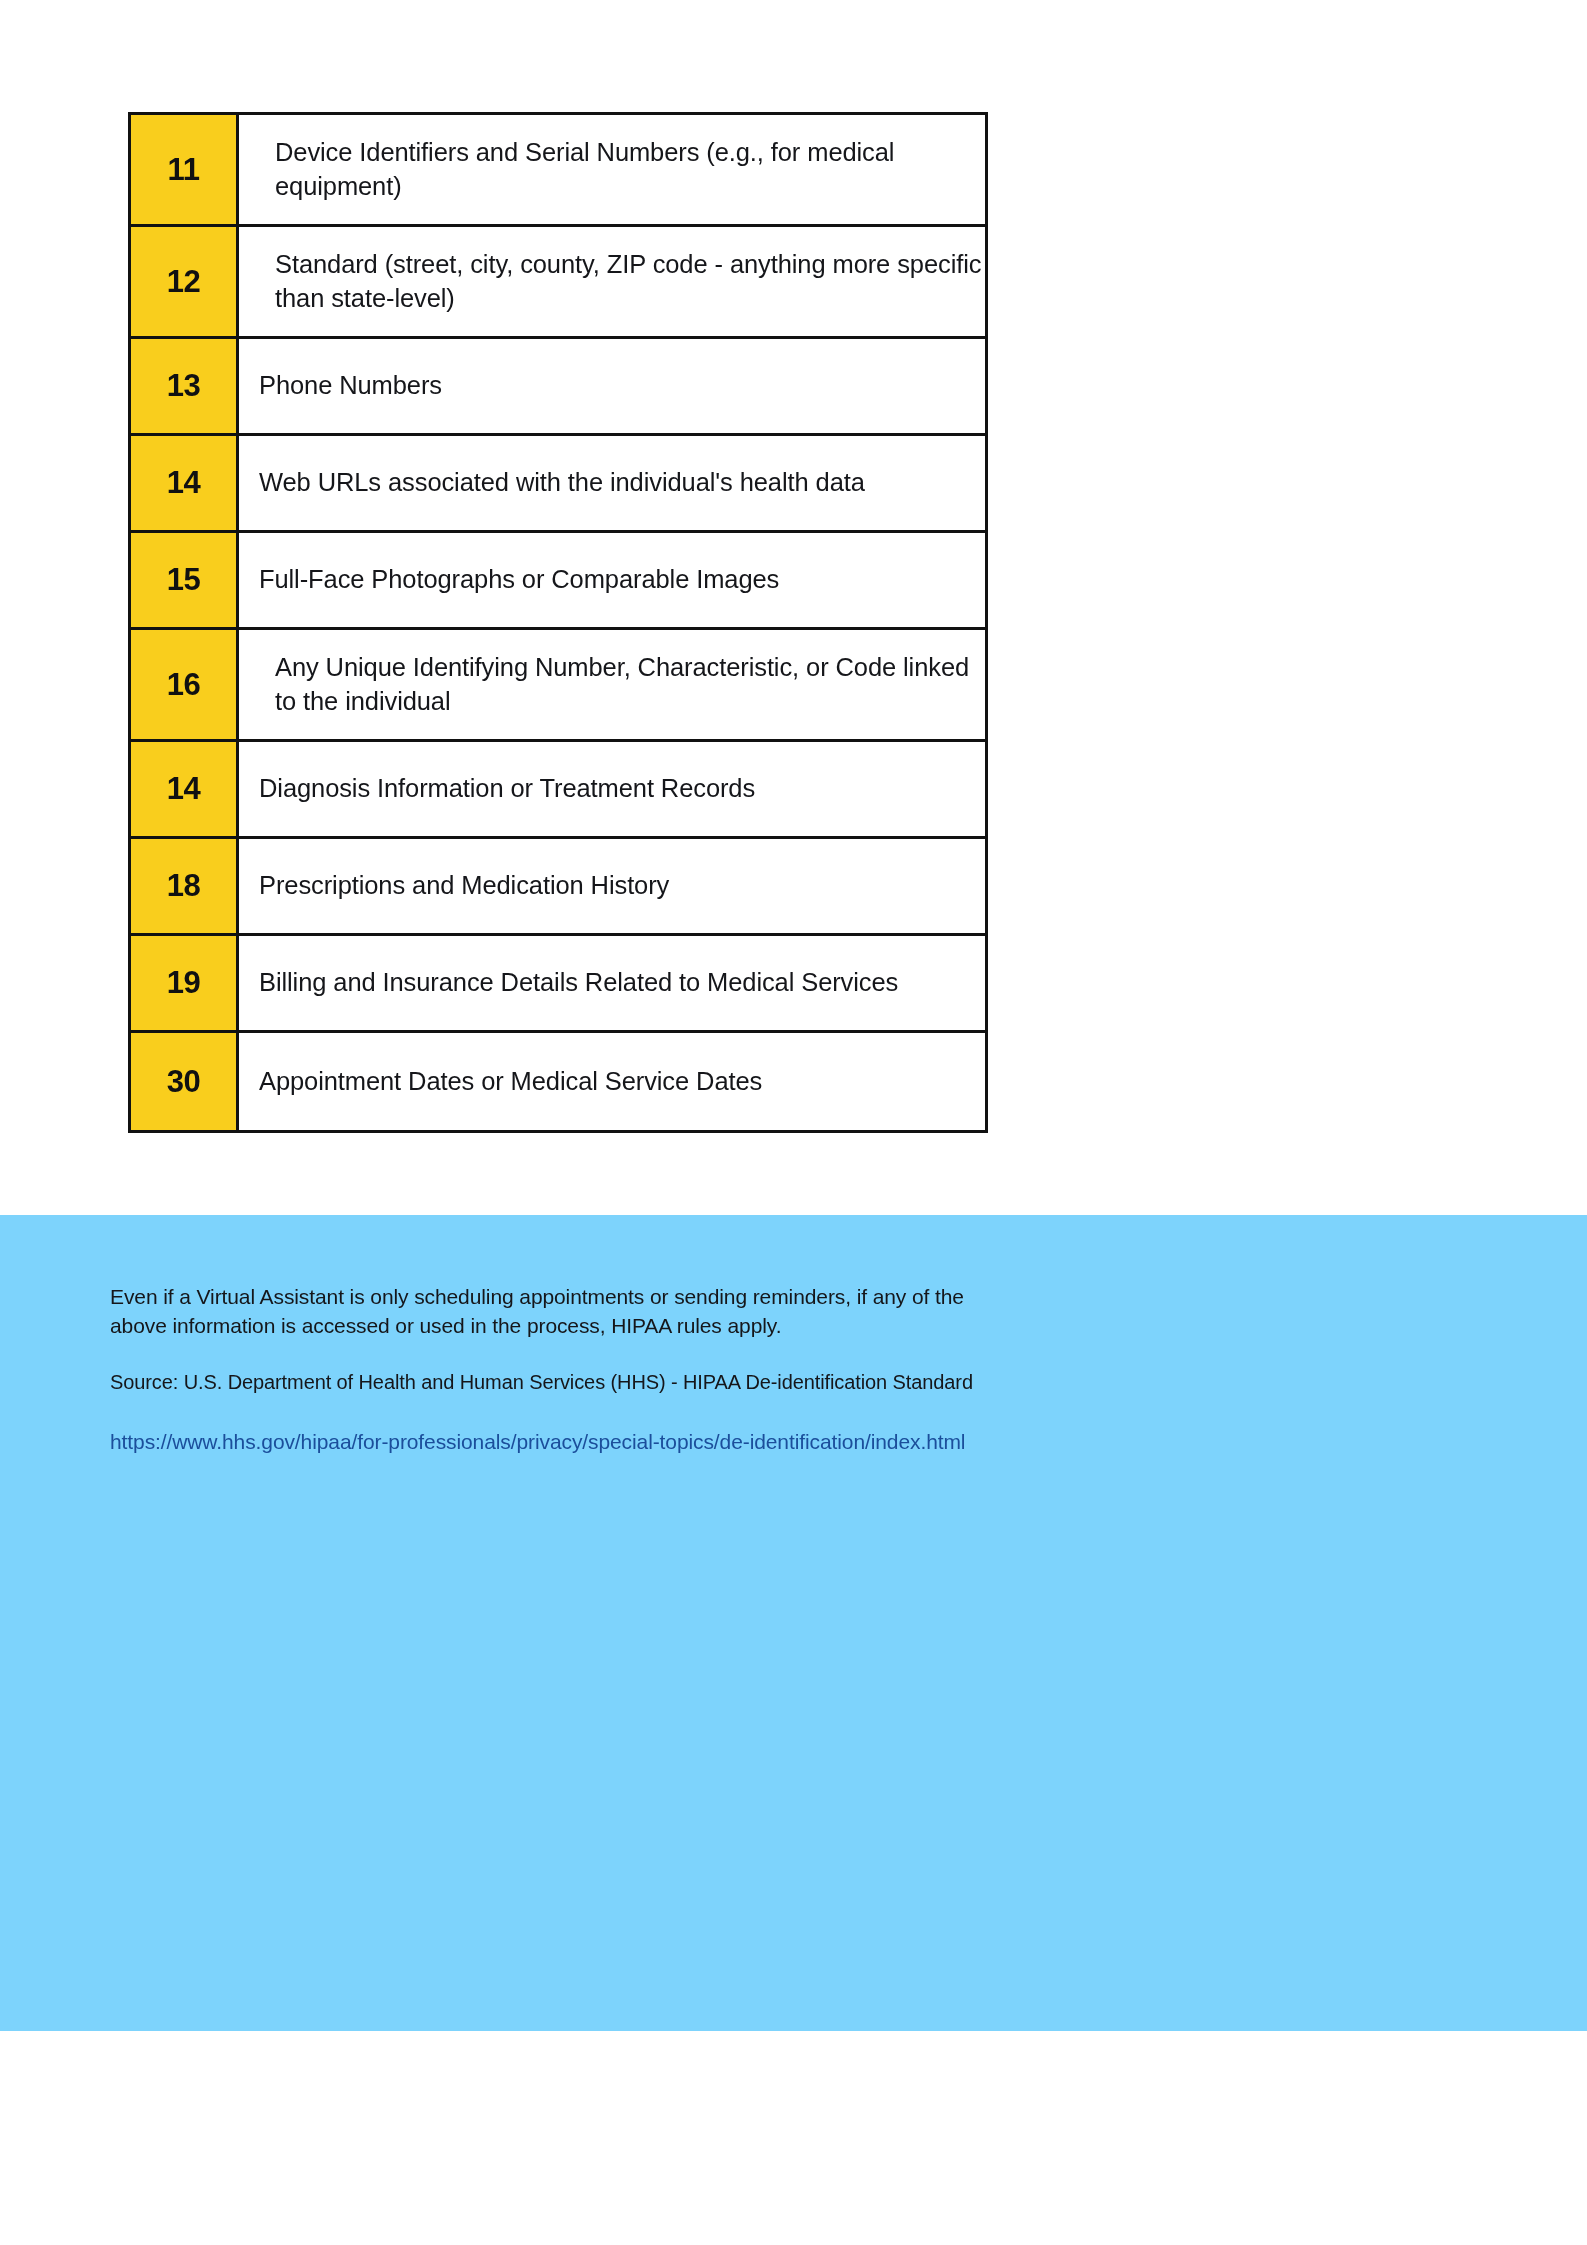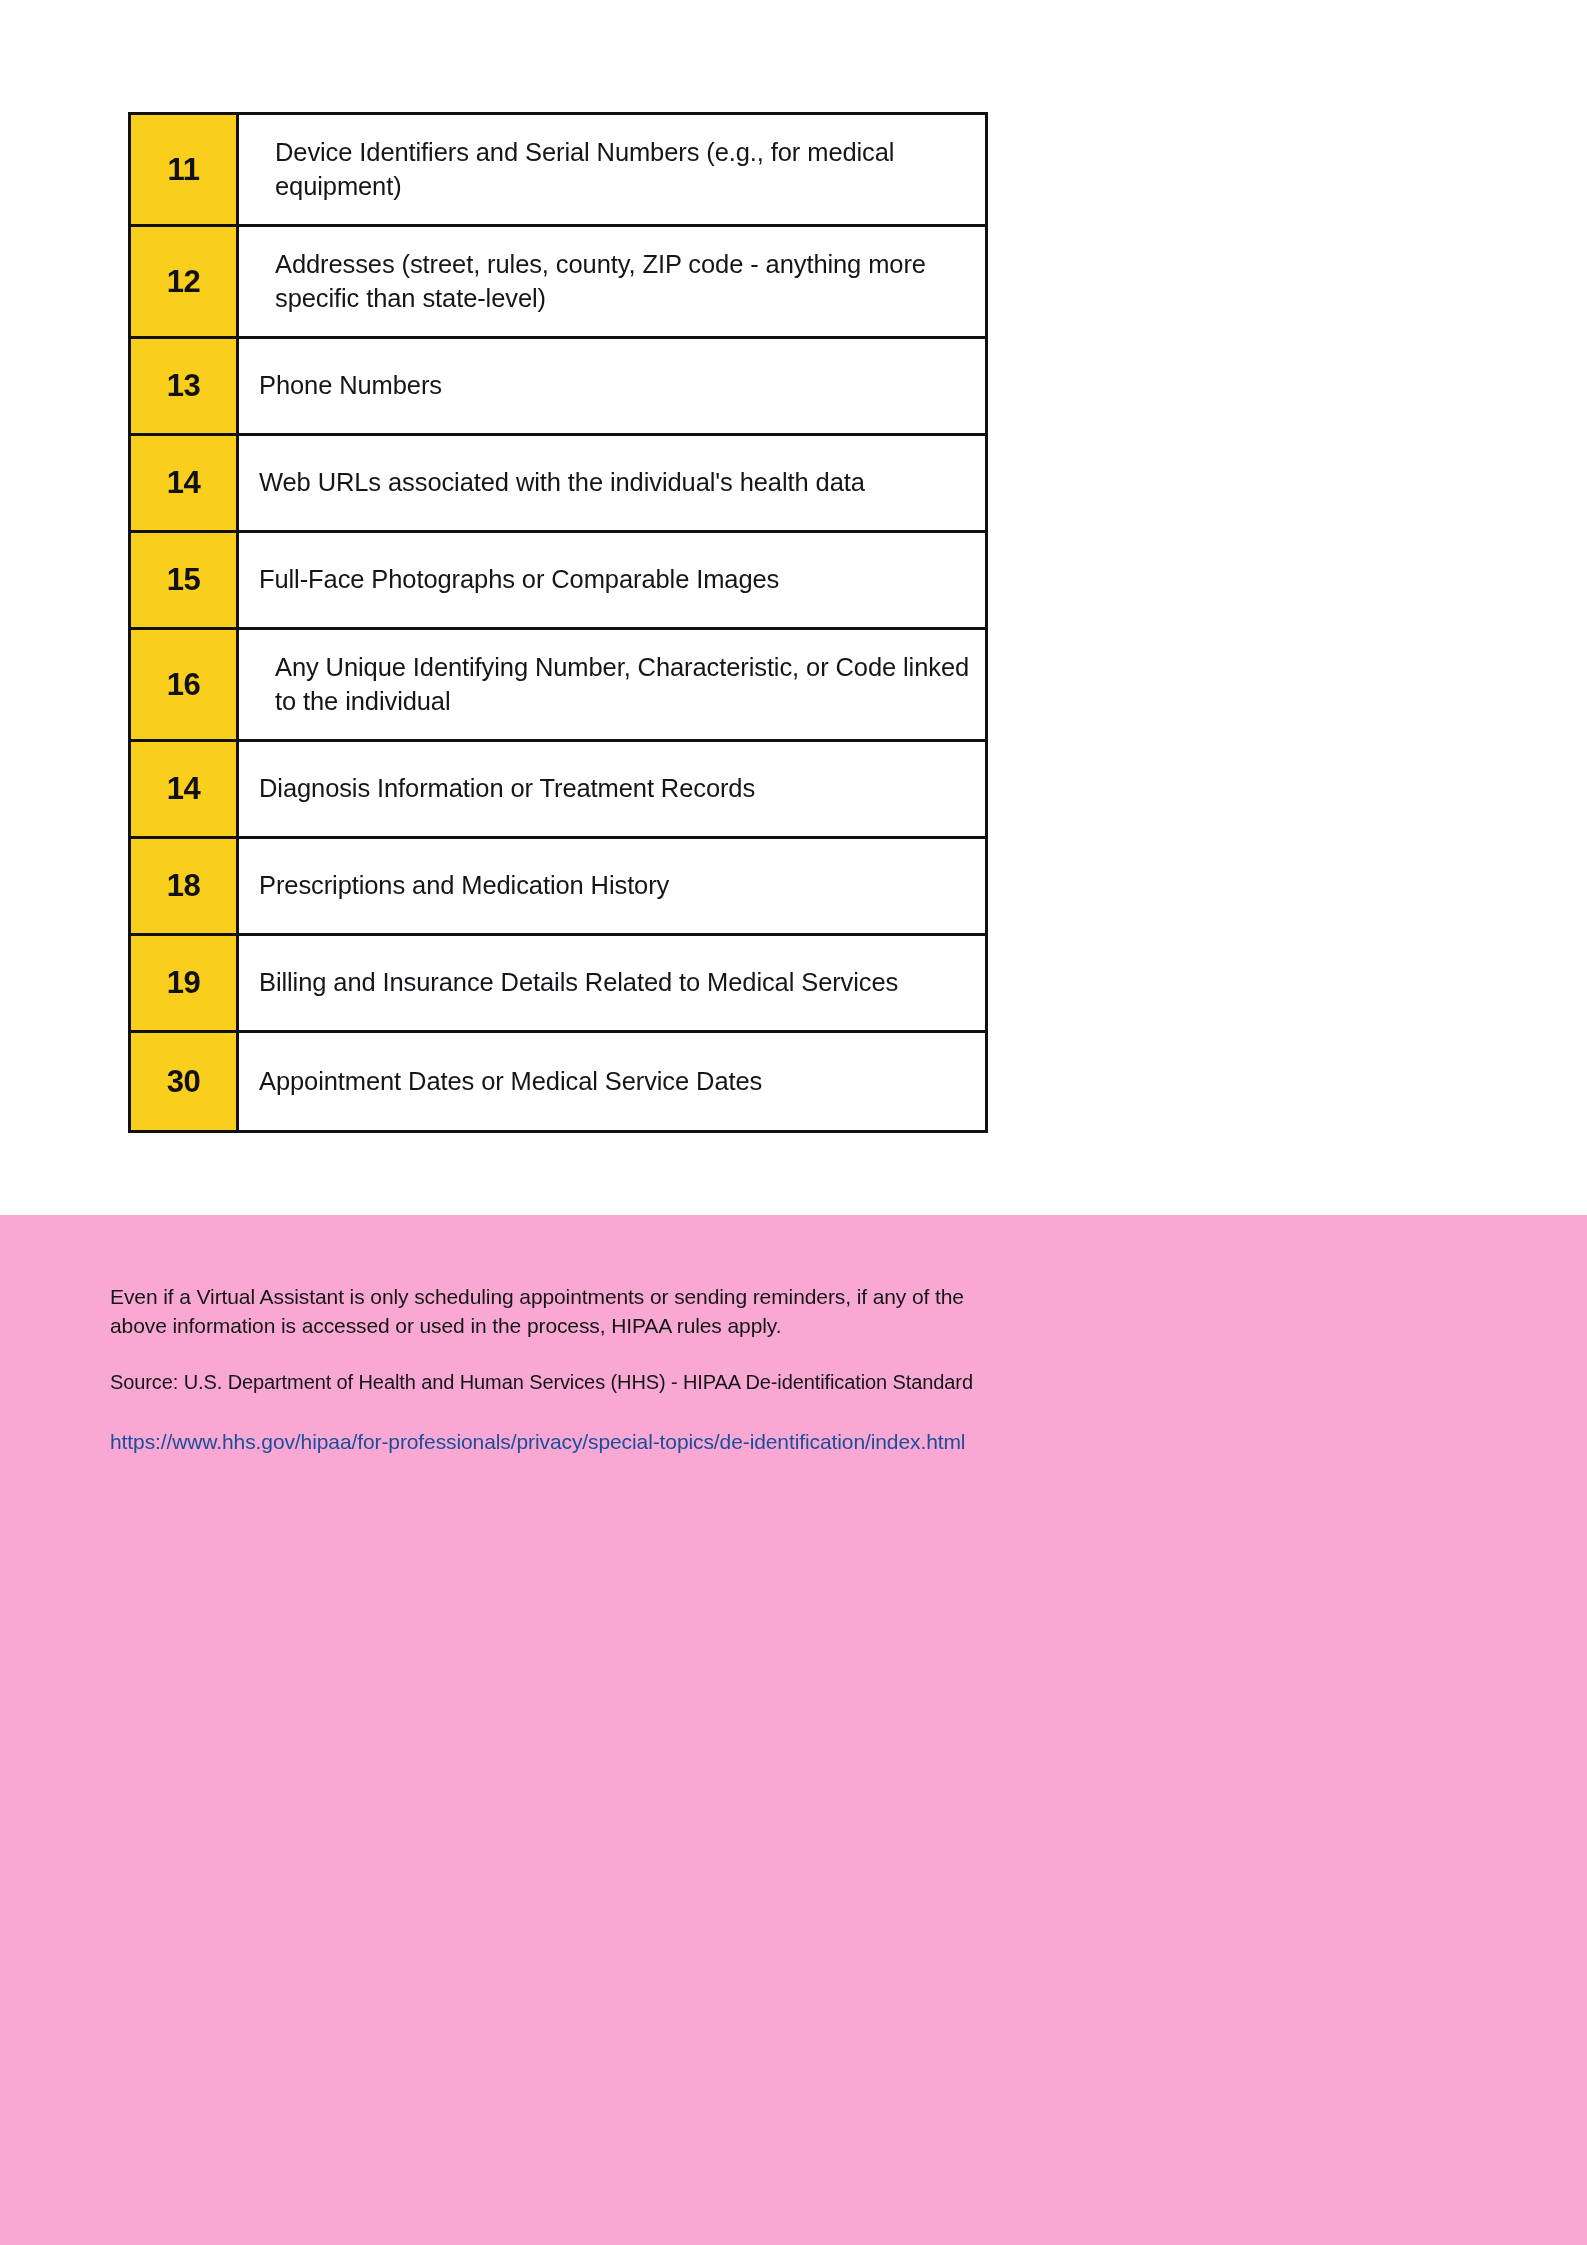--- a/index.html
+++ b/index.html
@@ -59,22 +59,22 @@
   }
   .t-row.two-line { min-height: 112px; gap: 16px; }
   .t-row.one-line { min-height: 97px; text-align: center; }
 
   
   #footer-band {
     position: absolute;
     left: 0;
     top: 1215px;
     width: 1587px;
-    height: 1030px;
-    background: #f9a8d4;
+    height: 816px;
+    background: #7dd3fc;
     box-sizing: border-box;
   }
   #footer-inner {
     position: absolute;
     left: 110px;
     top: 68px;
     width: 895px;
   }
   .foot-note {
     font-size: 21px;
@@ -106,21 +106,21 @@
 
 <div id="hipaa-table">
 
   <div class="t-row two-line">
     <div class="t-num">11</div>
     <div class="t-label">Device Identifiers and Serial Numbers (e.g., for medical equipment)</div>
   </div>
 
   <div class="t-row two-line">
     <div class="t-num">12</div>
-    <div class="t-label">Addresses (street, rules, county, ZIP code - anything more specific than state-level)</div>
+    <div class="t-label">Standard (street, city, county, ZIP code - anything more specific than state-level)</div>
   </div>
 
   <div class="t-row one-line">
     <div class="t-num">13</div>
     <div class="t-label">Phone Numbers</div>
   </div>
 
   <div class="t-row one-line">
     <div class="t-num">14</div>
     <div class="t-label">Web URLs associated with the individual's health data</div>

